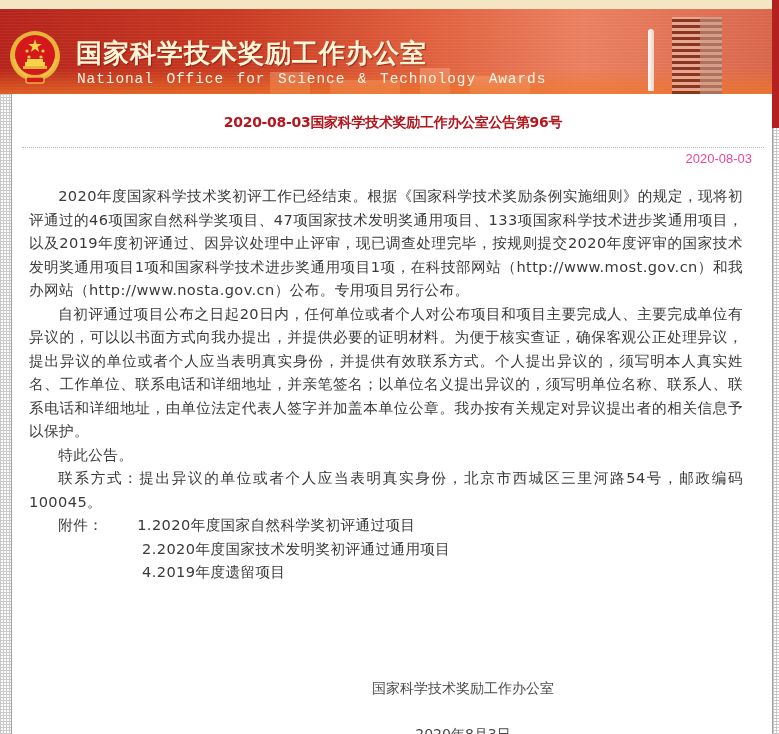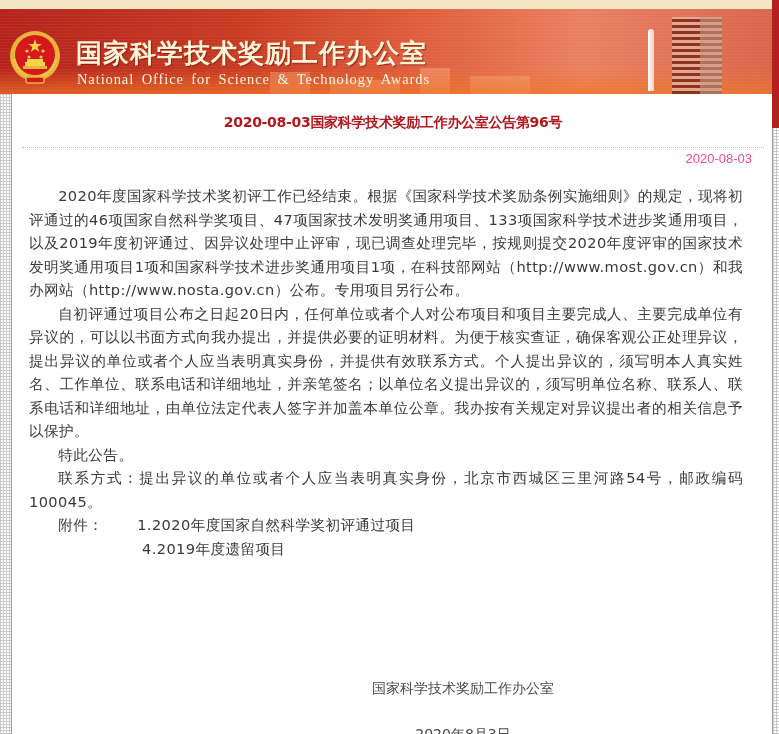--- a/index.html
+++ b/index.html
@@ -31,21 +31,21 @@
 
   .emblem { position: absolute; left: 8px; top: 20px; width: 54px; height: 58px; }
   .site-title-cn {
     position: absolute; left: 76px; top: 27px;
     font-family: "DejaVu Sans", sans-serif; font-weight: bold; font-size: 26px;
     color: #fff6d8; letter-spacing: 1px;
     text-shadow: 1px 1px 1px rgba(120,20,10,0.7);
   }
   .site-title-en {
     position: absolute; left: 77px; top: 62px;
-    font-family: Liberation Serif, serif; font-size: 14.5px; color: #fff4e6;
+    font-family: Liberation Mono, monospace; font-size: 14.5px; color: #fff4e6;
     letter-spacing: 0.9px; word-spacing: 3px;
   }
 
   .left-pattern {
     position: absolute; left: 0; top: 94px; width: 12px; height: 640px;
     background-color: #fff;
     background-image:
       repeating-linear-gradient(0deg, #c9c9c9 0px, #c9c9c9 1px, transparent 1px, transparent 3px),
       repeating-linear-gradient(90deg, #c9c9c9 0px, #c9c9c9 1px, transparent 1px, transparent 3px);
     border-right: 1px solid #a0a0a0;
@@ -137,17 +137,18 @@
 
 <div class="content">
   <p>2020年度国家科学技术奖初评工作已经结束。根据《国家科学技术奖励条例实施细则》的规定，现将初评通过的46项国家自然科学奖项目、47项国家技术发明奖通用项目、133项国家科学技术进步奖通用项目，以及2019年度初评通过、因异议处理中止评审，现已调查处理完毕，按规则提交2020年度评审的国家技术发明奖通用项目1项和国家科学技术进步奖通用项目1项，在科技部网站（http://www.most.gov.cn）和我办网站（http://www.nosta.gov.cn）公布。专用项目另行公布。</p>
   <p>自初评通过项目公布之日起20日内，任何单位或者个人对公布项目和项目主要完成人、主要完成单位有异议的，可以以书面方式向我办提出，并提供必要的证明材料。为便于核实查证，确保客观公正处理异议，提出异议的单位或者个人应当表明真实身份，并提供有效联系方式。个人提出异议的，须写明本人真实姓名、工作单位、联系电话和详细地址，并亲笔签名；以单位名义提出异议的，须写明单位名称、联系人、联系电话和详细地址，由单位法定代表人签字并加盖本单位公章。我办按有关规定对异议提出者的相关信息予以保护。</p>
   <p>特此公告。</p>
   <p>联系方式：提出异议的单位或者个人应当表明真实身份，北京市西城区三里河路54号，邮政编码100045。</p>
   <div class="att-row">
     <span class="att-label">附件：</span>
     <a class="attach-link">1.2020年度国家自然科学奖初评通过项目</a>
   </div>
+  <div class="att-indent"><a class="attach-link">2.2020年度国家技术发明奖初评通过通用项目</a></div>
   <div class="att-indent"><a class="attach-link">4.2019年度遗留项目</a></div>
 </div>
 
 <div class="signature sig-org">国家科学技术奖励工作办公室</div>
 <div class="signature sig-date">2020年8月3日</div>
 
 </body></html>

